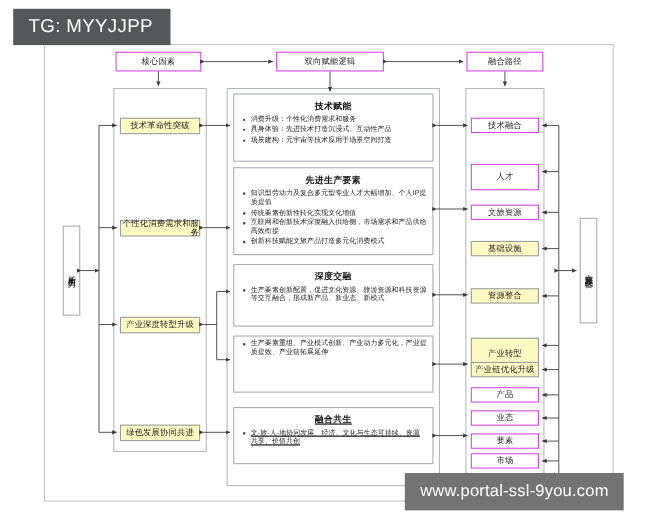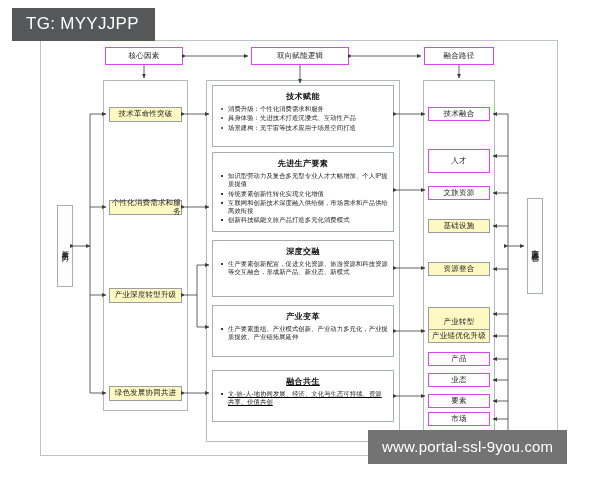--- a/index.html
+++ b/index.html
@@ -150,21 +150,20 @@
 </div>
 
 <div class="card sq" style="left:212px;top:240px;width:182px;height:57px;font-family:Liberation Serif, serif;">
   <div class="card-title">深度交融</div>
   <ul>
     <li>生产要素创新配置，促进文化资源、旅游资源和科技资源等交互融合，形成新产品、新业态、新模式</li>
   </ul>
 </div>
 
 <div class="card sq" style="left:212px;top:305px;width:182px;height:52px;">
-  <div class="card-title">产业变革</div>
   <ul>
     <li>生产要素重组、产业模式创新、产业动力多元化，产业提质提效、产业链拓展延伸</li>
   </ul>
 </div>
 
 <div class="card sq" style="left:212px;top:370px;width:182px;height:52px;text-decoration:underline;">
   <div class="card-title">融合共生</div>
   <ul>
     <li>文-旅-人-地协同发展、经济、文化与生态可持续、资源共享、价值共创</li>
   </ul>

